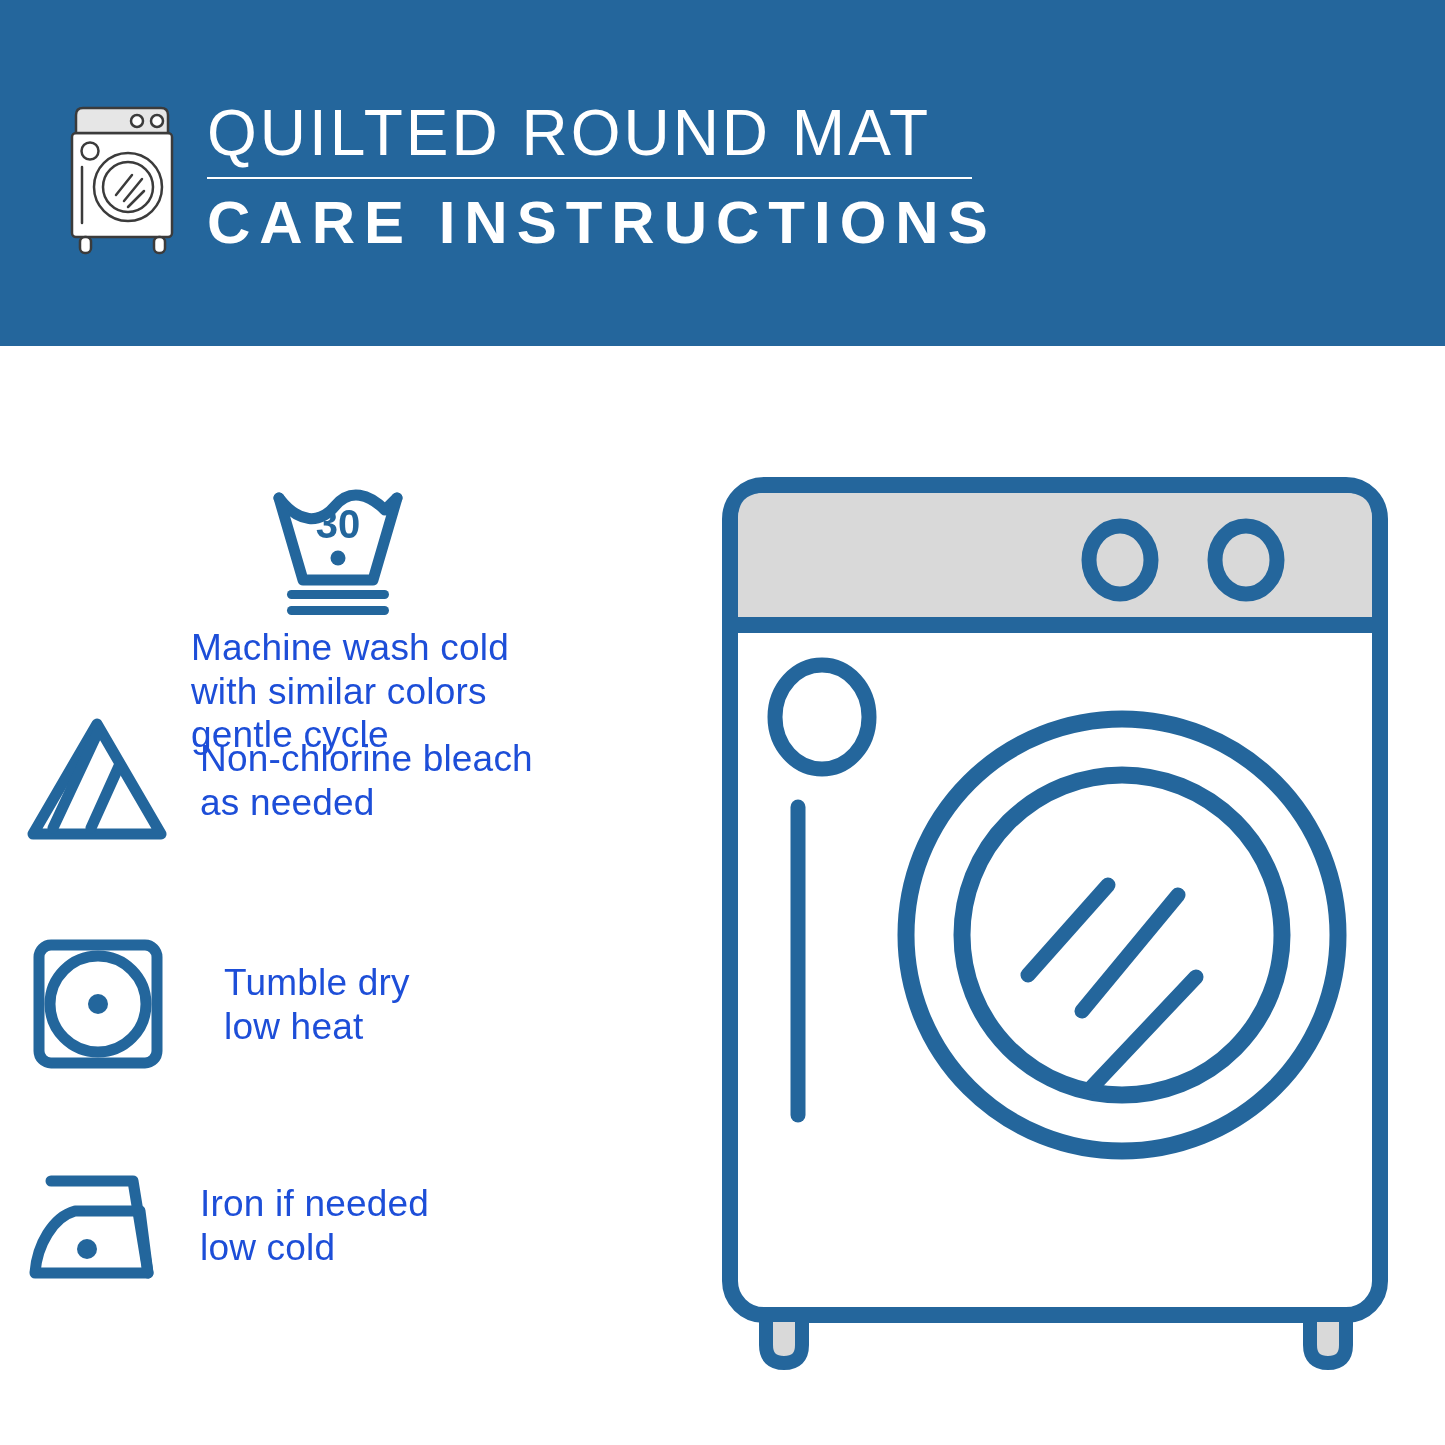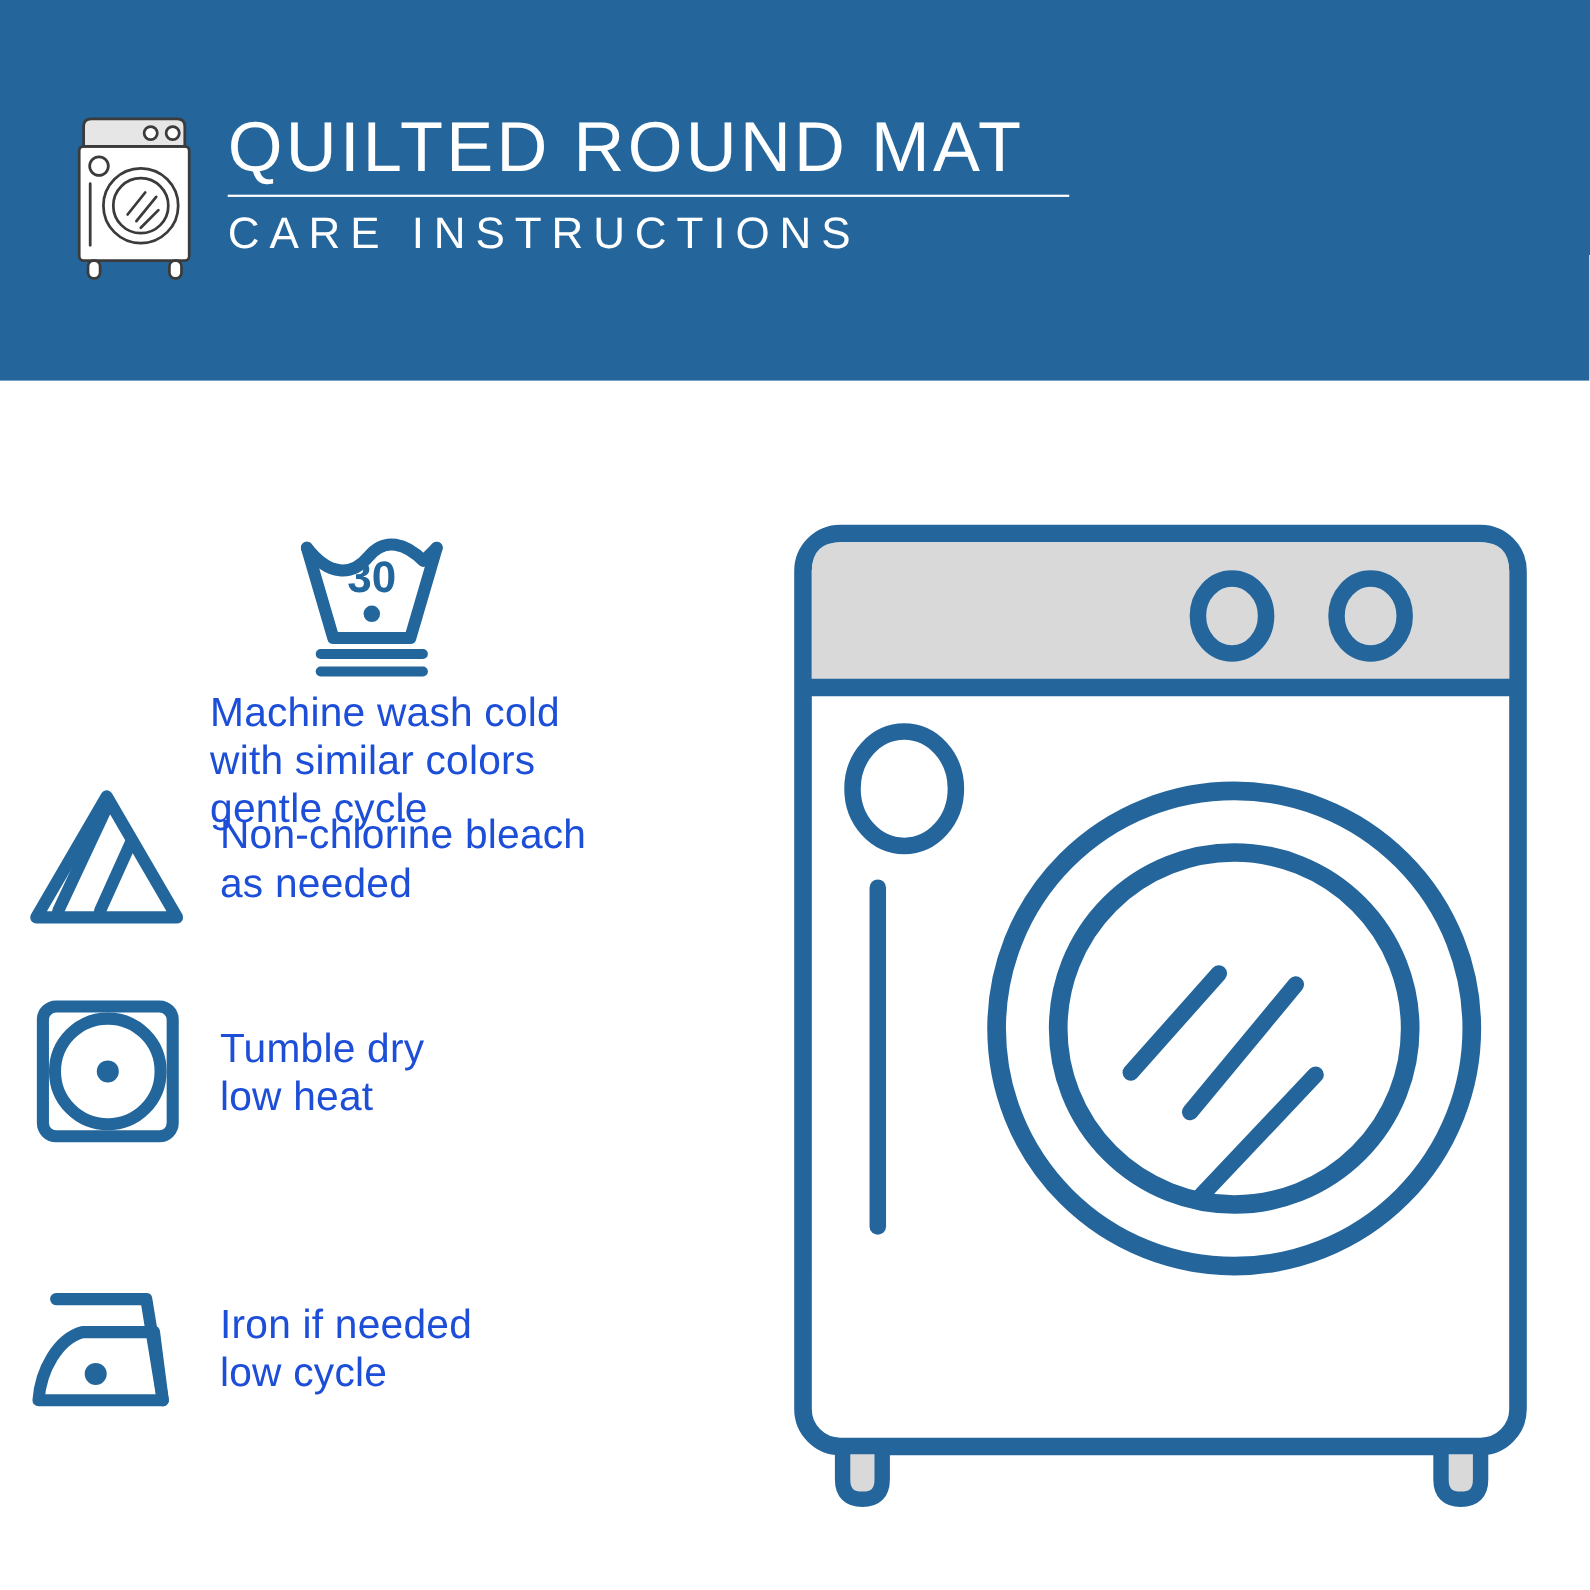--- a/index.html
+++ b/index.html
@@ -38,24 +38,24 @@
     white-space:nowrap;
   }
   #title-rule {
     margin-top:10px;
     width:765px;
     height:2px;
     background:#ffffff;
   }
   #title-sub {
     margin-top:12px;
-    font-size:40px;
+    font-size:60px;
     letter-spacing:9px;
     color:#ffffff;
-    font-weight:400;
+    font-weight:700;
     line-height:1.05;
     white-space:nowrap;
   }
 
   
   #care-list {
     position:absolute; left:0; top:346px;
     width:700px; height:1099px;
   }
   .care-row {
@@ -159,21 +159,21 @@
           <path d="M82 18 L146 128 L18 128 Z" fill="none" stroke="#23669c" stroke-width="11" stroke-linejoin="round"></path>
 
           <line x1="82" y1="28" x2="38" y2="122" stroke="#23669c" stroke-width="11" stroke-linecap="round"></line>
           <line x1="104" y1="60" x2="76" y2="122" stroke="#23669c" stroke-width="11" stroke-linecap="round"></line>
         </svg>
       </div>
       <div class="care-label">Non-chlorine bleach
 as needed</div>
     </div>
 
-    <div class="care-row" style="top:554px;">
+    <div class="care-row" style="top:584px;gap:24px;">
       <div class="care-icon-box">
         <svg viewBox="0 0 170 150" width="170" height="150" aria-hidden="true">
           <rect x="24" y="15" width="118" height="118" rx="12" fill="none" stroke="#23669c" stroke-width="11"></rect>
           <circle cx="83" cy="74" r="48" fill="none" stroke="#23669c" stroke-width="11"></circle>
           <circle cx="83" cy="74" r="10" fill="#23669c"></circle>
         </svg>
       </div>
       <div class="care-label">Tumble dry
 low heat</div>
     </div>
@@ -185,21 +185,21 @@
           <path d="M36 30 L118 30 L133 122" fill="none" stroke="#23669c" stroke-width="11" stroke-linecap="round" stroke-linejoin="round"></path>
 
           <path d="M20 122
                    C 22 94, 38 66, 60 60
                    L 125 60
                    L 133 122 Z" fill="none" stroke="#23669c" stroke-width="11" stroke-linecap="round" stroke-linejoin="round"></path>
           <circle cx="72" cy="98" r="10" fill="#23669c"></circle>
         </svg>
       </div>
       <div class="care-label">Iron if needed
-low cycle</div>
+low cold</div>
     </div>
 
   </div>
 
   <div id="machine-illustration">
     <svg viewBox="0 0 720 920" width="720" height="920" aria-hidden="true">
 
       <rect x="20" y="30" width="650" height="830" rx="34" fill="#ffffff" stroke="#24669c" stroke-width="16"></rect>
 
       <path d="M28 170 L28 64 Q28 38 54 38 L636 38 Q662 38 662 64 L662 170 Z" fill="#d9d9d9"></path>

